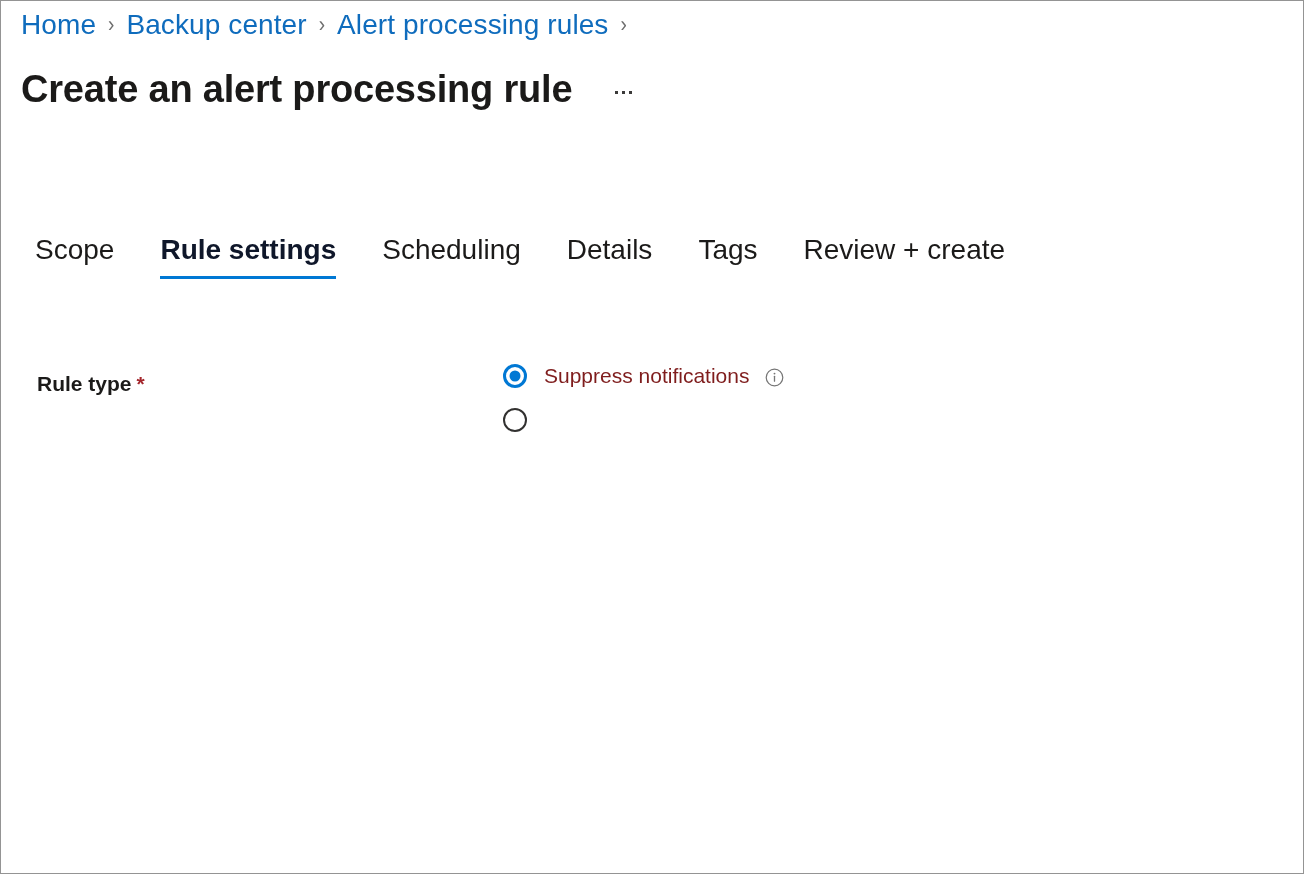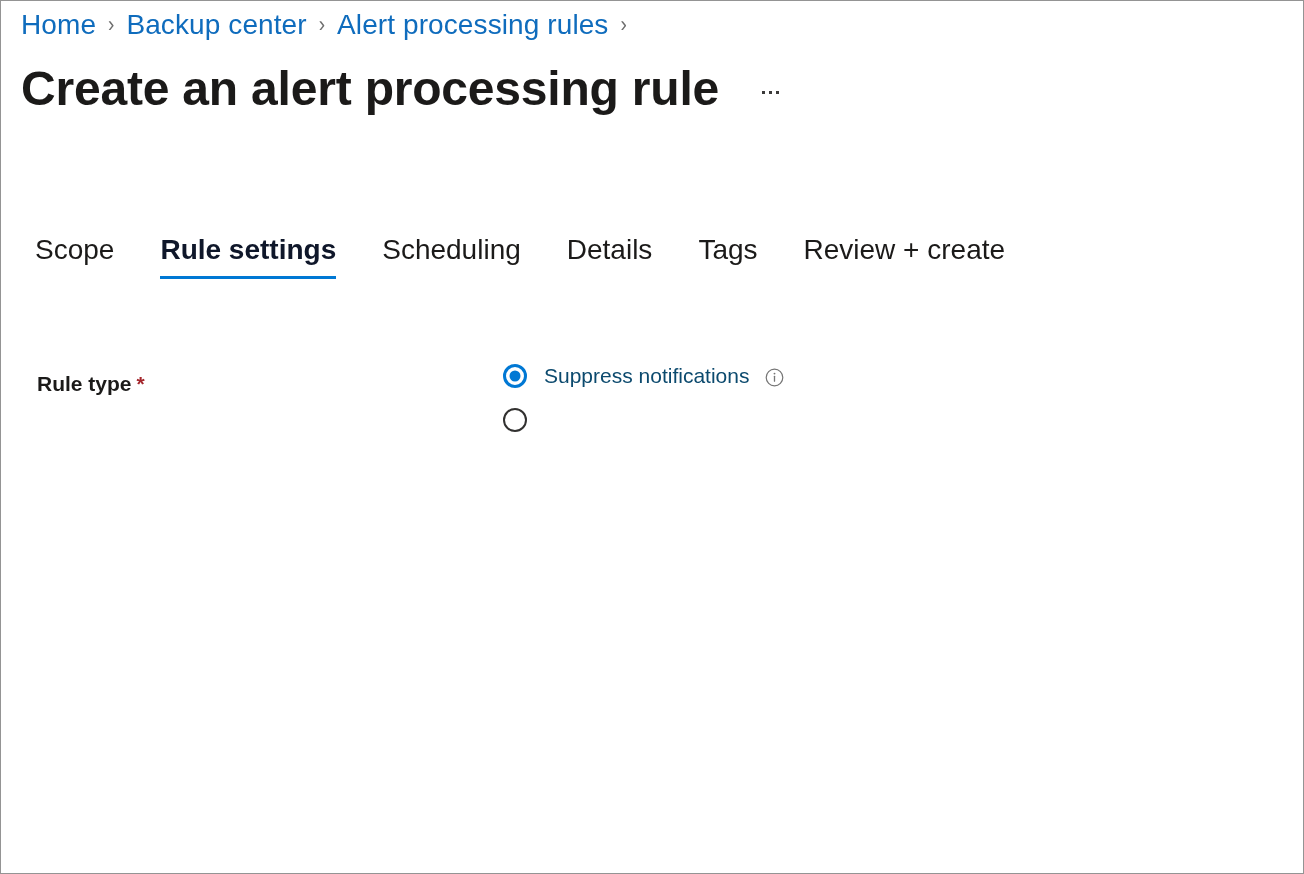--- a/index.html
+++ b/index.html
@@ -52,21 +52,21 @@
   
   .title-row {
     position: absolute;
     left: 20px;
     top: 58px;
     display: flex;
     align-items: center;
     height: 60px;
   }
   .page-title {
-    font-size: 48px;
+    font-size: 38px;
     line-height: 52px;
     font-weight: 600;
     color: #1b1a19;
     letter-spacing: -0.2px;
     white-space: nowrap;
   }
   .ellipsis-btn {
     margin-left: 36px;
     width: 30px;
     height: 30px;
@@ -186,21 +186,21 @@
     transform: translate(-50%, -50%);
     width: 11px;
     height: 11px;
     border-radius: 50%;
     background: #0078d4;
   }
   .radio-label {
     margin-left: 17px;
     font-size: 21px;
     line-height: 28px;
-    color: #0c4a6e;
+    color: #7f1d1d;
     white-space: nowrap;
   }
   .info-icon {
     margin-left: 16px;
     width: 19px;
     height: 19px;
     flex: 0 0 auto;
     cursor: pointer;
     position: relative;
     top: 1px;

